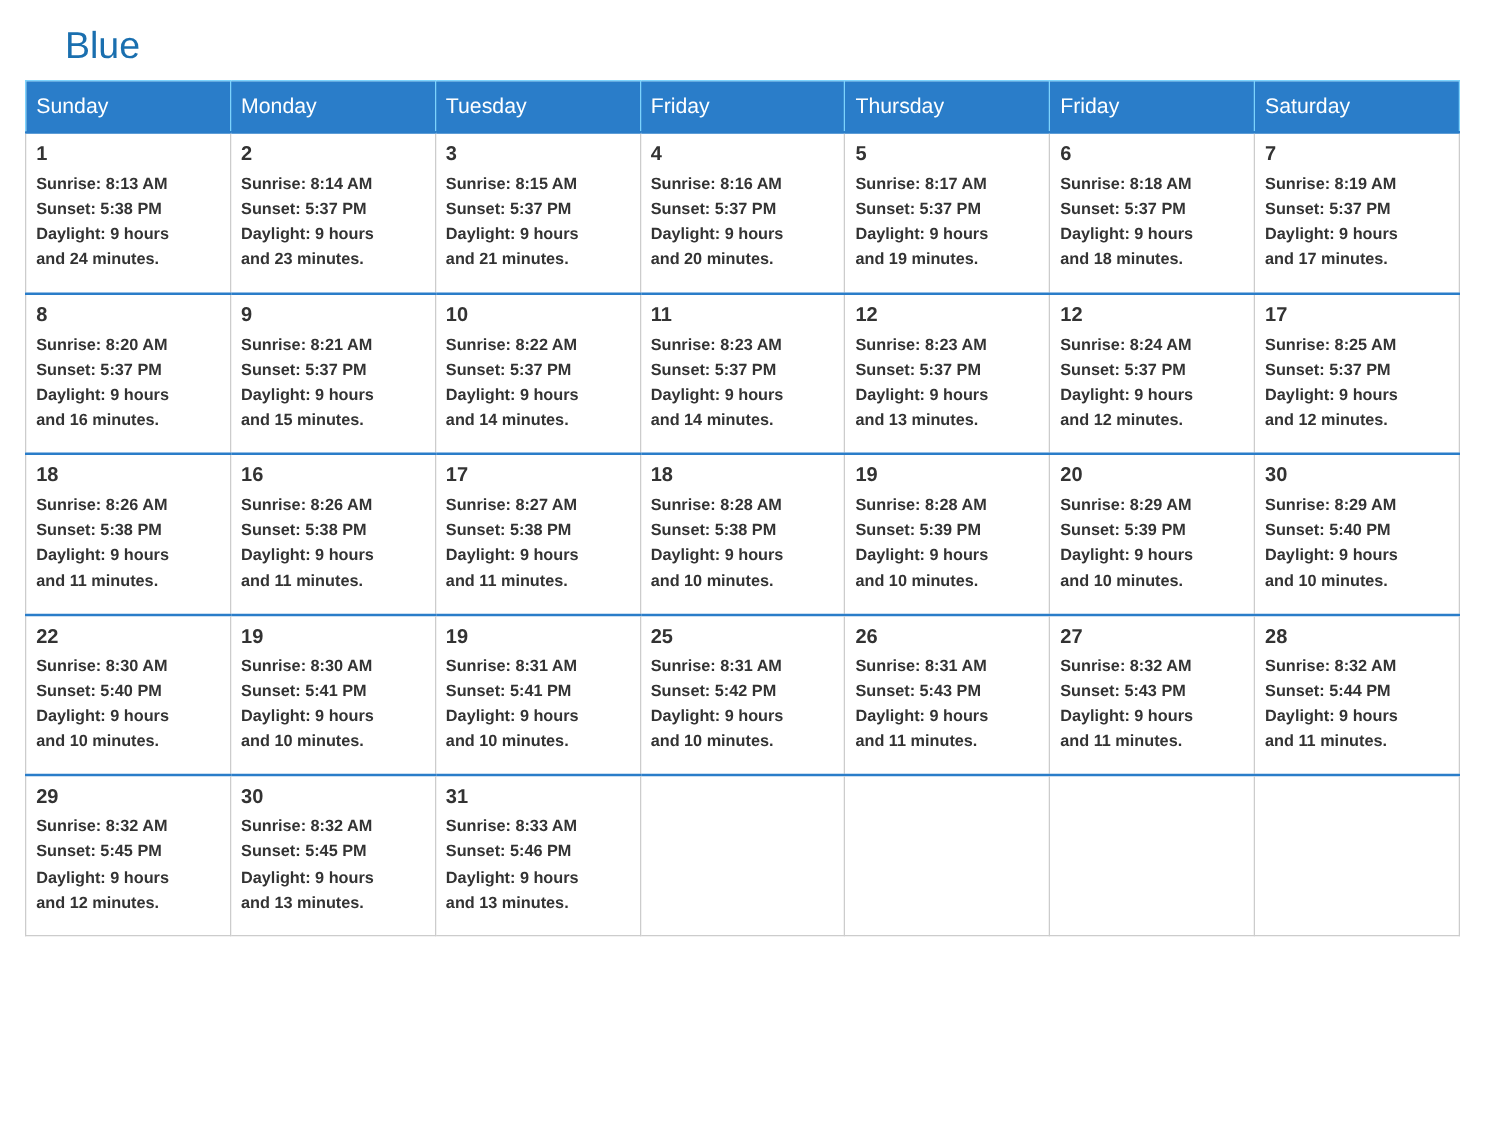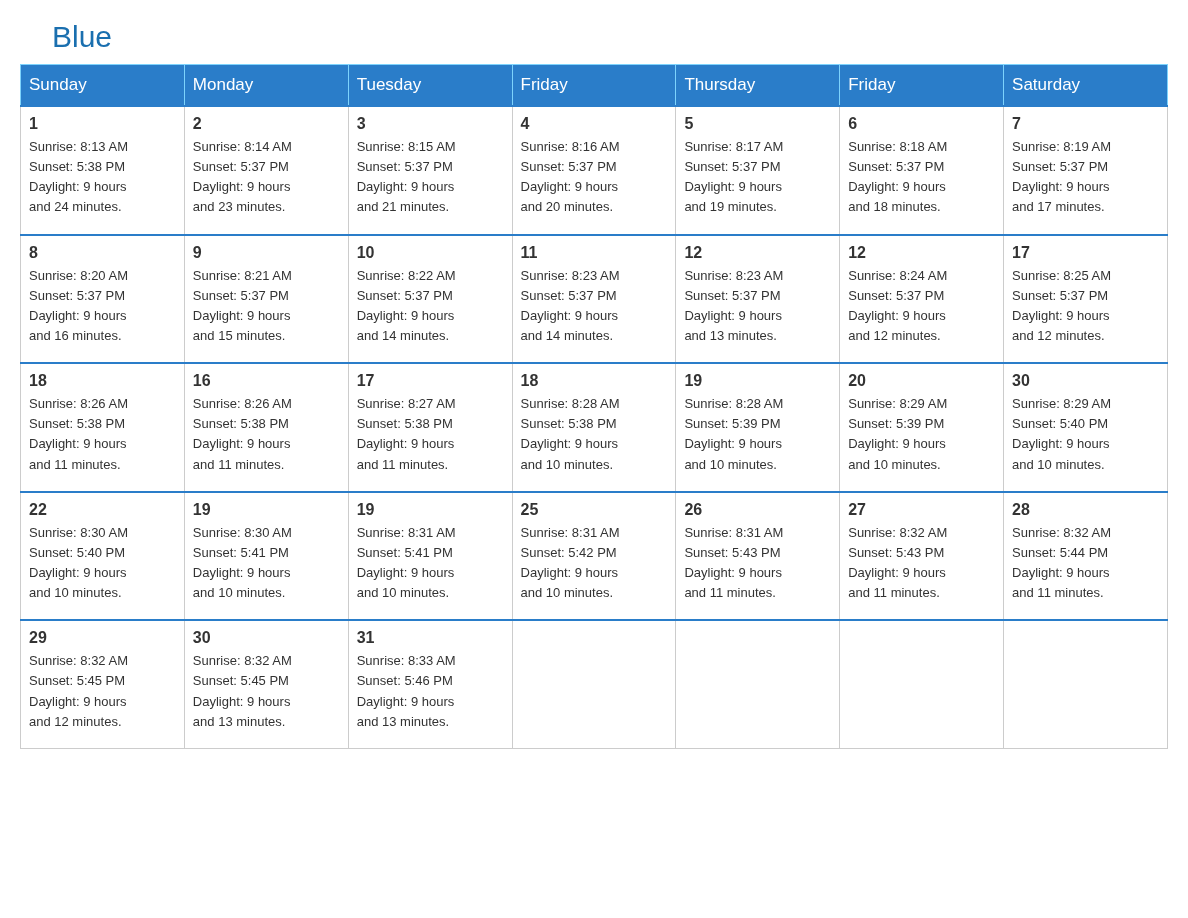--- a/index.html
+++ b/index.html
@@ -64,20 +64,21 @@
     .day-number {
       font-size: 16px;
       font-weight: bold;
       display: block;
       margin-bottom: 4px;
     }
     .day-info {
       font-size: 13px;
       line-height: 1.55;
       color: #333;
+      font-weight: bold;
     }
     tbody tr td:empty {
       background: #fff;
     }
     
     .logo-wrapper {
       display: flex;
       align-items: center;
     }
     .logo-general {

